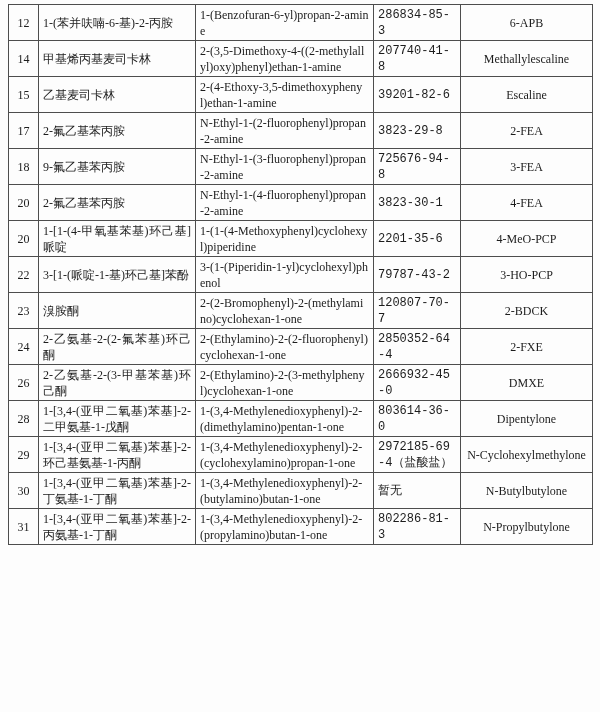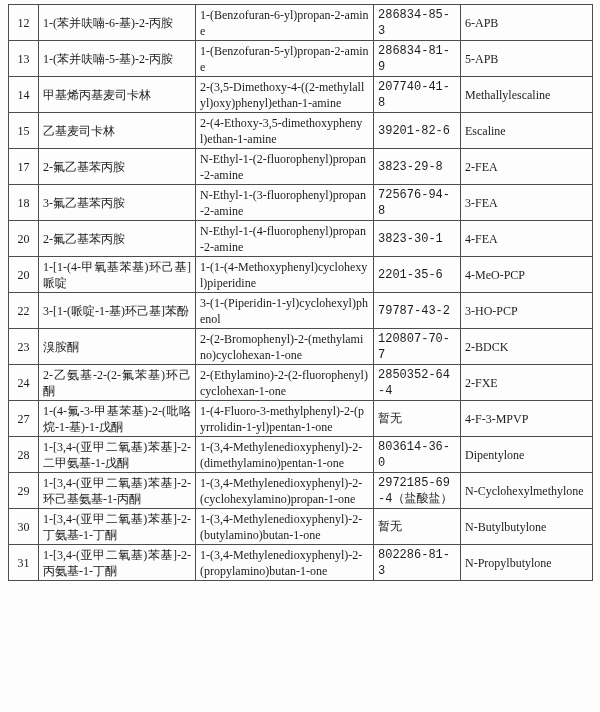--- a/index.html
+++ b/index.html
@@ -44,20 +44,21 @@
   }
   td.c-en {
     word-break: break-all;
   }
   td.c-cas {
     word-break: break-all;
     font-family: Liberation Mono, monospace;
   }
   td.c-abbr {
     padding-right: 1px;
+    text-align: center;
   }
 </style>
 </head>
 <body>
 
 <div class="page">
   <table class="subst">
     <colgroup>
       <col style="width:30px">
       <col style="width:157px">
@@ -65,27 +66,20 @@
       <col style="width:87px">
       <col style="width:132px">
     </colgroup>
     <tbody>
         <tr>
       <td class="c-num">12</td>
       <td class="c-cn">1-(苯并呋喃-6-基)-2-丙胺</td>
       <td class="c-en">1-(Benzofuran-6-yl)propan-2-amine</td>
       <td class="c-cas">286834-85-3</td>
       <td class="c-abbr">6-APB</td>
-    </tr>
-        <tr>
-      <td class="c-num">13</td>
-      <td class="c-cn">1-(苯并呋喃-5-基)-2-丙胺</td>
-      <td class="c-en">1-(Benzofuran-5-yl)propan-2-amine</td>
-      <td class="c-cas">286834-81-9</td>
-      <td class="c-abbr">5-APB</td>
     </tr>
         <tr>
       <td class="c-num">14</td>
       <td class="c-cn">甲基烯丙基麦司卡林</td>
       <td class="c-en">2-(3,5-Dimethoxy-4-((2-methylallyl)oxy)phenyl)ethan-1-amine</td>
       <td class="c-cas">207740-41-8</td>
       <td class="c-abbr">Methallylescaline</td>
     </tr>
         <tr>
       <td class="c-num">15</td>
@@ -96,21 +90,21 @@
     </tr>
         <tr>
       <td class="c-num">17</td>
       <td class="c-cn">2-氟乙基苯丙胺</td>
       <td class="c-en">N-Ethyl-1-(2-fluorophenyl)propan-2-amine</td>
       <td class="c-cas">3823-29-8</td>
       <td class="c-abbr">2-FEA</td>
     </tr>
         <tr>
       <td class="c-num">18</td>
-      <td class="c-cn">3-氟乙基苯丙胺</td>
+      <td class="c-cn">9-氟乙基苯丙胺</td>
       <td class="c-en">N-Ethyl-1-(3-fluorophenyl)propan-2-amine</td>
       <td class="c-cas">725676-94-8</td>
       <td class="c-abbr">3-FEA</td>
     </tr>
         <tr>
       <td class="c-num">20</td>
       <td class="c-cn">2-氟乙基苯丙胺</td>
       <td class="c-en">N-Ethyl-1-(4-fluorophenyl)propan-2-amine</td>
       <td class="c-cas">3823-30-1</td>
       <td class="c-abbr">4-FEA</td>
@@ -137,25 +131,25 @@
       <td class="c-abbr">2-BDCK</td>
     </tr>
         <tr>
       <td class="c-num">24</td>
       <td class="c-cn">2-乙氨基-2-(2-氟苯基)环己酮</td>
       <td class="c-en">2-(Ethylamino)-2-(2-fluorophenyl)cyclohexan-1-one</td>
       <td class="c-cas">2850352-64-4</td>
       <td class="c-abbr">2-FXE</td>
     </tr>
         <tr>
-      <td class="c-num">27</td>
-      <td class="c-cn">1-(4-氟-3-甲基苯基)-2-(吡咯烷-1-基)-1-戊酮</td>
-      <td class="c-en">1-(4-Fluoro-3-methylphenyl)-2-(pyrrolidin-1-yl)pentan-1-one</td>
-      <td class="c-cas">暂无</td>
-      <td class="c-abbr">4-F-3-MPVP</td>
+      <td class="c-num">26</td>
+      <td class="c-cn">2-乙氨基-2-(3-甲基苯基)环己酮</td>
+      <td class="c-en">2-(Ethylamino)-2-(3-methylphenyl)cyclohexan-1-one</td>
+      <td class="c-cas">2666932-45-0</td>
+      <td class="c-abbr">DMXE</td>
     </tr>
         <tr>
       <td class="c-num">28</td>
       <td class="c-cn">1-[3,4-(亚甲二氧基)苯基]-2-二甲氨基-1-戊酮</td>
       <td class="c-en">1-(3,4-Methylenedioxyphenyl)-2-(dimethylamino)pentan-1-one</td>
       <td class="c-cas">803614-36-0</td>
       <td class="c-abbr">Dipentylone</td>
     </tr>
         <tr>
       <td class="c-num">29</td>

